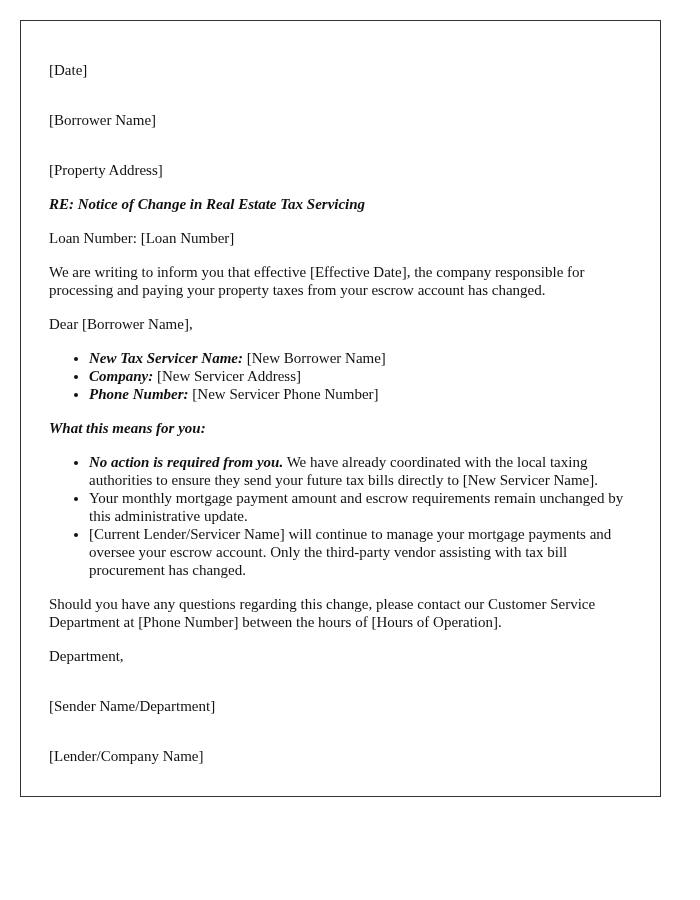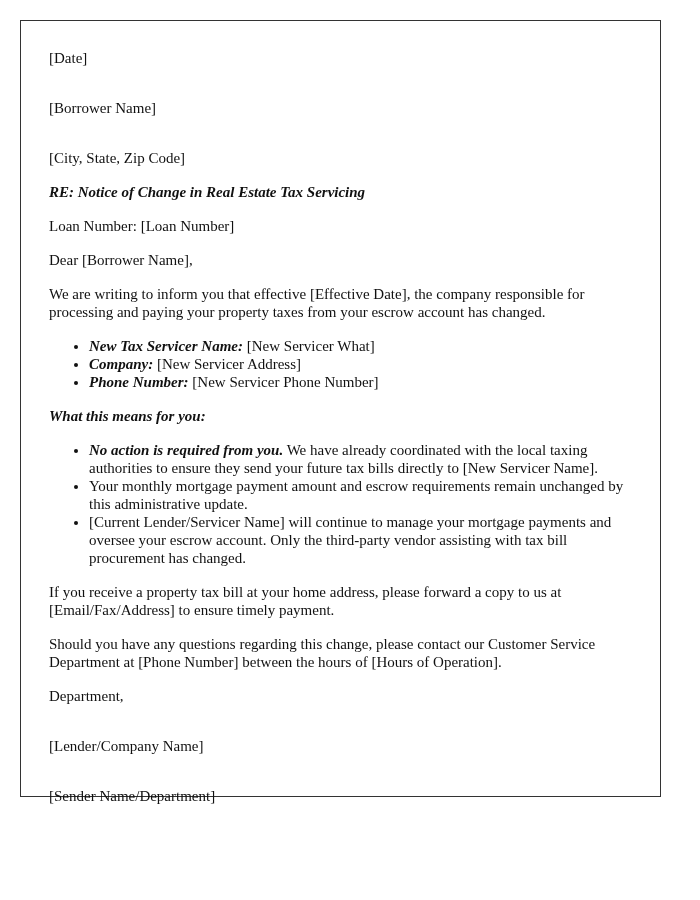--- a/index.html
+++ b/index.html
@@ -17,21 +17,21 @@
       line-height: 18px;
     }
     .letter {
       position: absolute;
       left: 20px;
       top: 20px;
       width: 641px;
       height: 777px;
       box-sizing: border-box;
       border: 1px solid #333333;
-      padding: 28px 28px 0 28px;
+      padding: 40px 28px 0 28px;
     }
     p {
       margin: 0 0 16px 0;
     }
     .block-line {
       display: block;
       margin-top: 32px;
     }
     .bold {
       font-weight: bold;
@@ -47,50 +47,49 @@
   </style>
 </head>
 <body>
 
 <div class="letter">
 
   <p>[Date]</p>
 
   <p>
     <span class="block-line">[Borrower Name]</span>
-    <span class="block-line">[City, State, Zip Code]</span>
+    <span class="block-line">[Property Address]</span>
   </p>
 
   <p class="bold">RE: Notice of Change in Real Estate Tax Servicing</p>
 
   <p>Loan Number: [Loan Number]</p>
 
+  <p>We are writing to inform you that effective [Effective Date], the company responsible for processing and paying your property taxes from your escrow account has changed.</p>
+
   <p>Dear [Borrower Name],</p>
-
-  <p>We are writing to inform you that effective [Effective Date], the company responsible for processing and paying your property taxes from your escrow account has changed.</p>
 
 
   <ul>
-    <li><span class="bold">New Tax Servicer Name:</span><span> [New Servicer What]</span></li>
+    <li><span class="bold">New Tax Servicer Name:</span><span> [New Borrower Name]</span></li>
     <li><span class="bold">Company:</span><span> [New Servicer Address]</span></li>
     <li><span class="bold">Phone Number:</span><span> [New Servicer Phone Number]</span></li>
   </ul>
 
   <p class="bold">What this means for you:</p>
 
   <ul>
     <li><span class="bold">No action is required from you.</span><span> We have already coordinated with the local taxing authorities to ensure they send your future tax bills directly to [New Servicer Name].</span></li>
     <li><span>Your monthly mortgage payment amount and escrow requirements remain unchanged by this administrative update.</span></li>
     <li><span>[Current Lender/Servicer Name] will continue to manage your mortgage payments and oversee your escrow account. Only the third-party vendor assisting with tax bill procurement has changed.</span></li>
   </ul>
 
-  <p>If you receive a property tax bill at your home address, please forward a copy to us at [Email/Fax/Address] to ensure timely payment.</p>
 
   <p>Should you have any questions regarding this change, please contact our Customer Service Department at [Phone Number] between the hours of [Hours of Operation].</p>
 
   <p>Department,</p>
 
   <p>
+    <span class="block-line">[Sender Name/Department]</span>
     <span class="block-line">[Lender/Company Name]</span>
-    <span class="block-line">[Sender Name/Department]</span>
   </p>
 
 </div>
 
 </body></html>

